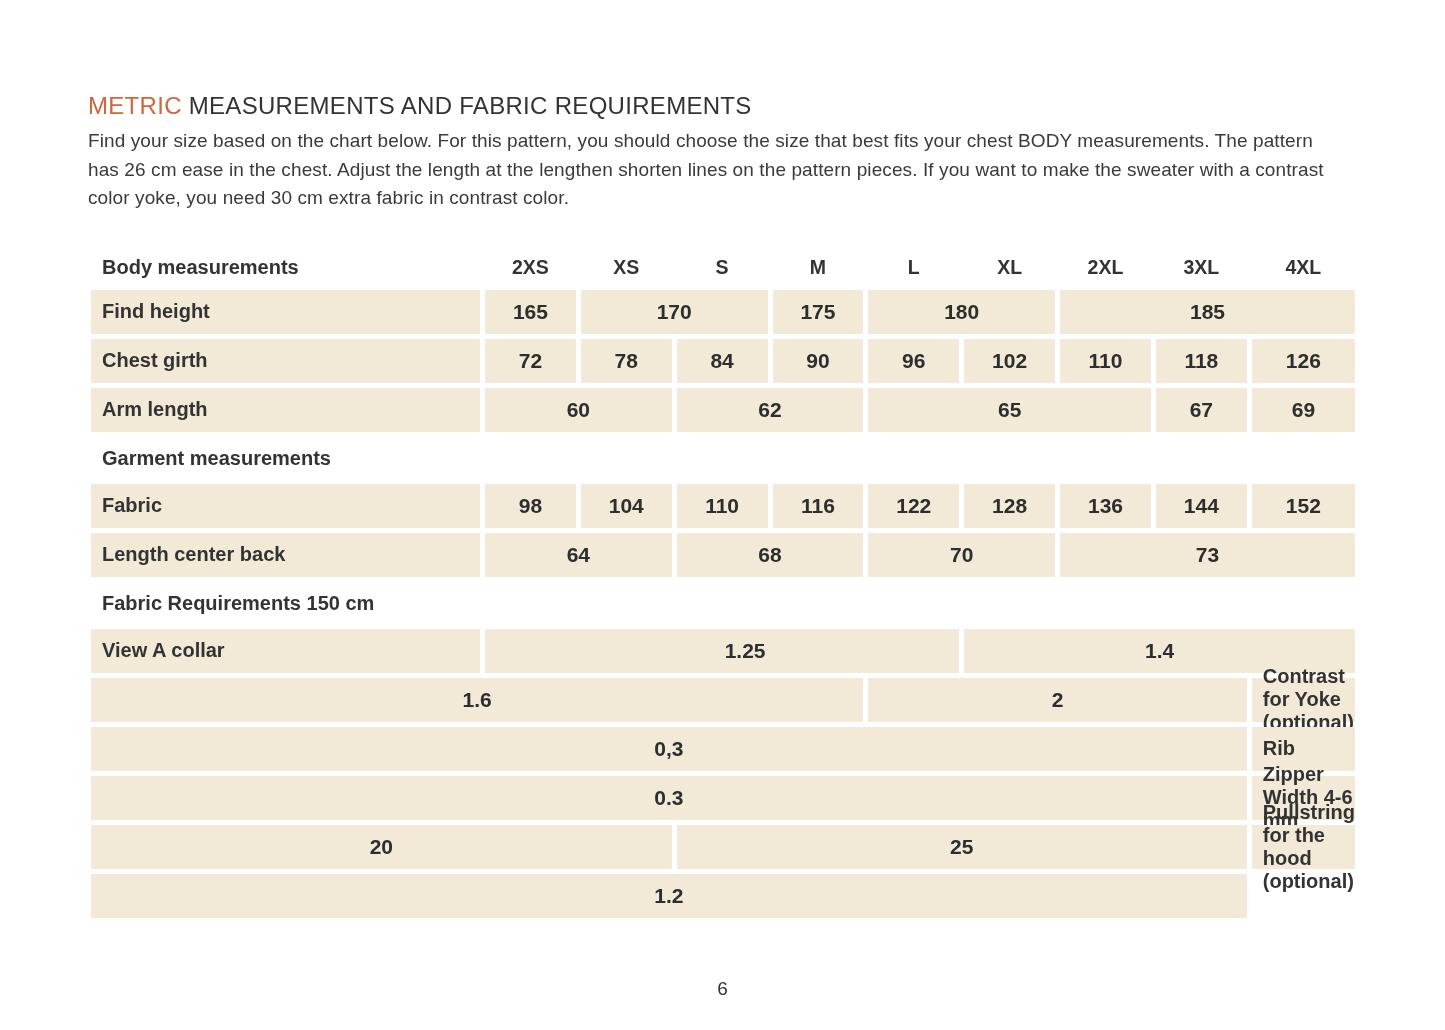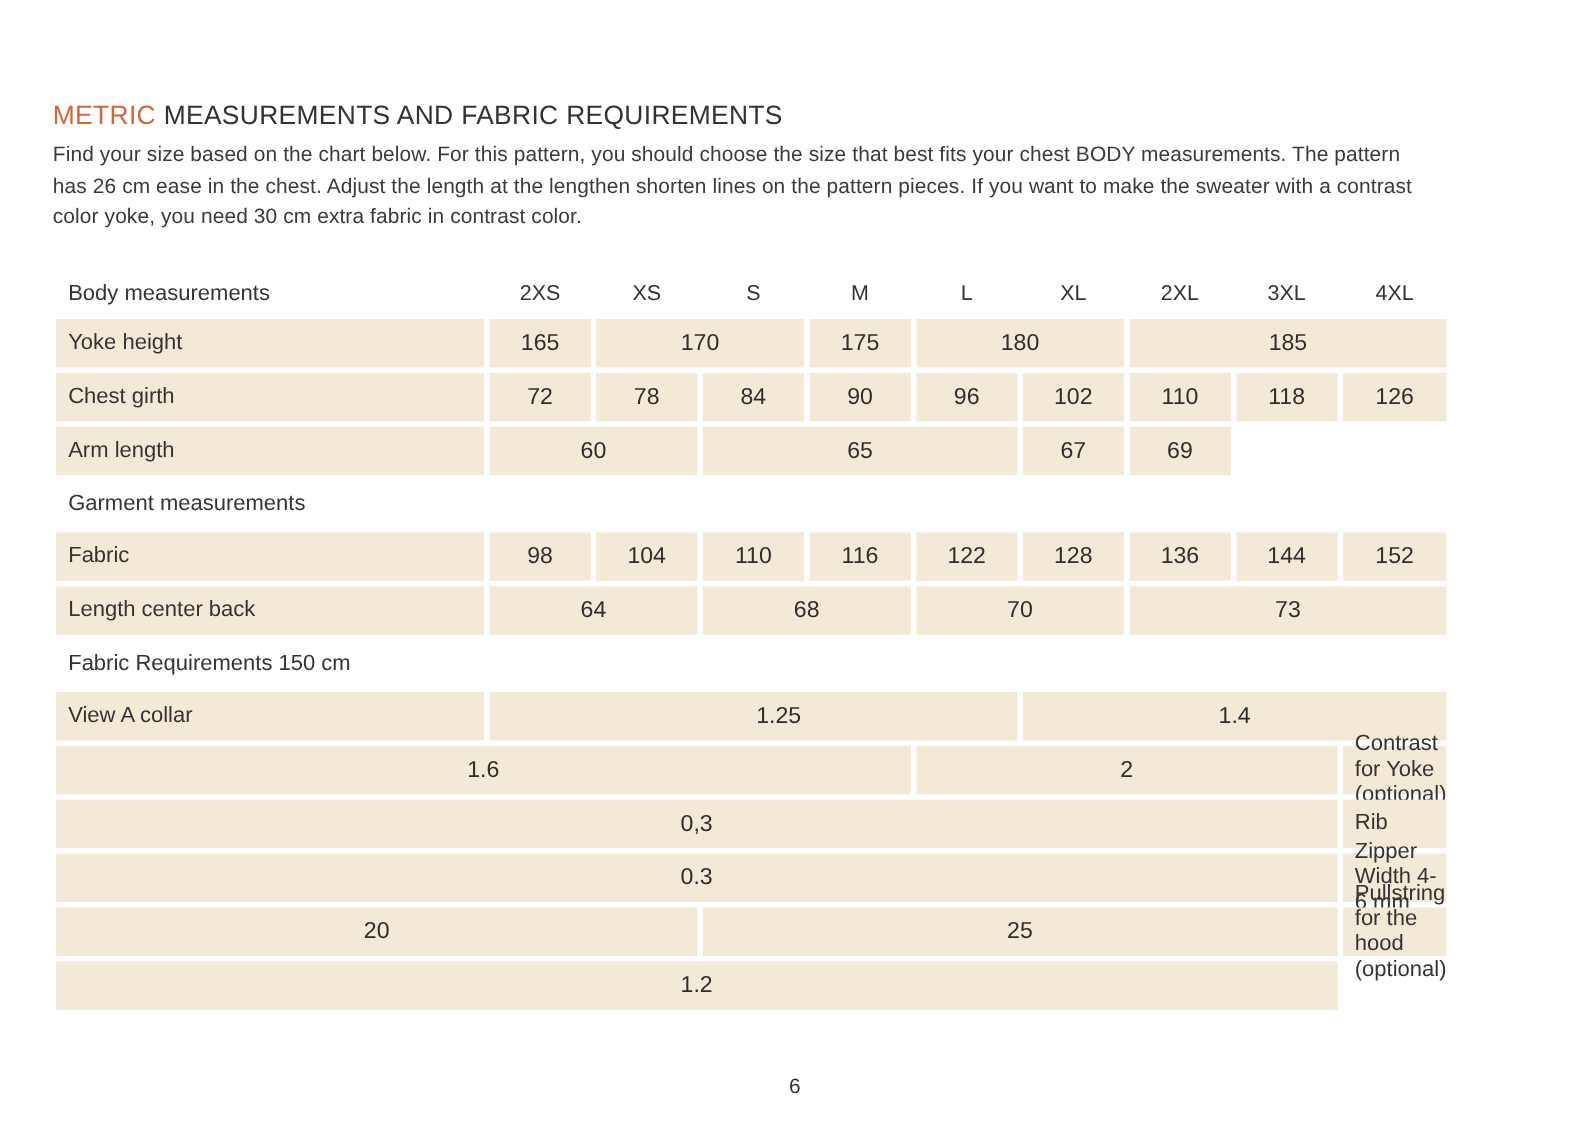--- a/index.html
+++ b/index.html
@@ -4,21 +4,21 @@
 <style>
   * { margin: 0; padding: 0; box-sizing: border-box; }
   html, body {
     width: 1445px;
     height: 1030px;
     background: #ffffff;
     font-family: "Liberation Sans", sans-serif;
     color: #333333;
     overflow: hidden;
   }
-  .content { margin-left: 48px; }
+  .content { margin-left: 88px; }
 
   .page-title {
     margin-top: 92px;
     font-size: 24px;
     font-weight: 400;
     letter-spacing: 0.3px;
     color: #333333;
   }
   .page-title .highlight { color: var(--accent, #d1663a); }
 
@@ -34,20 +34,21 @@
 
   .size-table {
     margin-top: 38px;
     margin-left: 3px;
     width: 1264px;
     display: grid;
     grid-template-columns: 389px repeat(9, 1fr);
     column-gap: 5px;
     row-gap: 5px;
     font-size: 19.5px;
+    font-weight: bold;
   }
   .corner-cell {
     height: 34px;
     display: flex; align-items: center;
     padding-left: 11px;
     font-size: 20px;
   }
   .size-head {
     height: 34px;
     display: flex; align-items: center; justify-content: center;
@@ -97,38 +98,39 @@
       <div class="corner-cell">Body measurements</div>
       <div class="size-head">2XS</div>
       <div class="size-head">XS</div>
       <div class="size-head">S</div>
       <div class="size-head">M</div>
       <div class="size-head">L</div>
       <div class="size-head">XL</div>
       <div class="size-head">2XL</div>
       <div class="size-head">3XL</div>
       <div class="size-head">4XL</div>
-      <div class="label-cell">Yoke height</div>
+      <div class="label-cell">Find height</div>
       <div class="value-cell">165</div>
       <div class="value-cell" style="grid-column: span 2;">170</div>
       <div class="value-cell">175</div>
       <div class="value-cell" style="grid-column: span 2;">180</div>
       <div class="value-cell" style="grid-column: span 3;">185</div>
       <div class="label-cell">Chest girth</div>
       <div class="value-cell">72</div>
       <div class="value-cell">78</div>
       <div class="value-cell">84</div>
       <div class="value-cell">90</div>
       <div class="value-cell">96</div>
       <div class="value-cell">102</div>
       <div class="value-cell">110</div>
       <div class="value-cell">118</div>
       <div class="value-cell">126</div>
       <div class="label-cell">Arm length</div>
       <div class="value-cell" style="grid-column: span 2;">60</div>
+      <div class="value-cell" style="grid-column: span 2;">62</div>
       <div class="value-cell" style="grid-column: span 3; text-align: center;">65</div>
       <div class="value-cell">67</div>
       <div class="value-cell">69</div>
       <div class="section-head">Garment measurements</div>
       <div class="label-cell">Fabric</div>
       <div class="value-cell">98</div>
       <div class="value-cell">104</div>
       <div class="value-cell">110</div>
       <div class="value-cell">116</div>
       <div class="value-cell">122</div>

